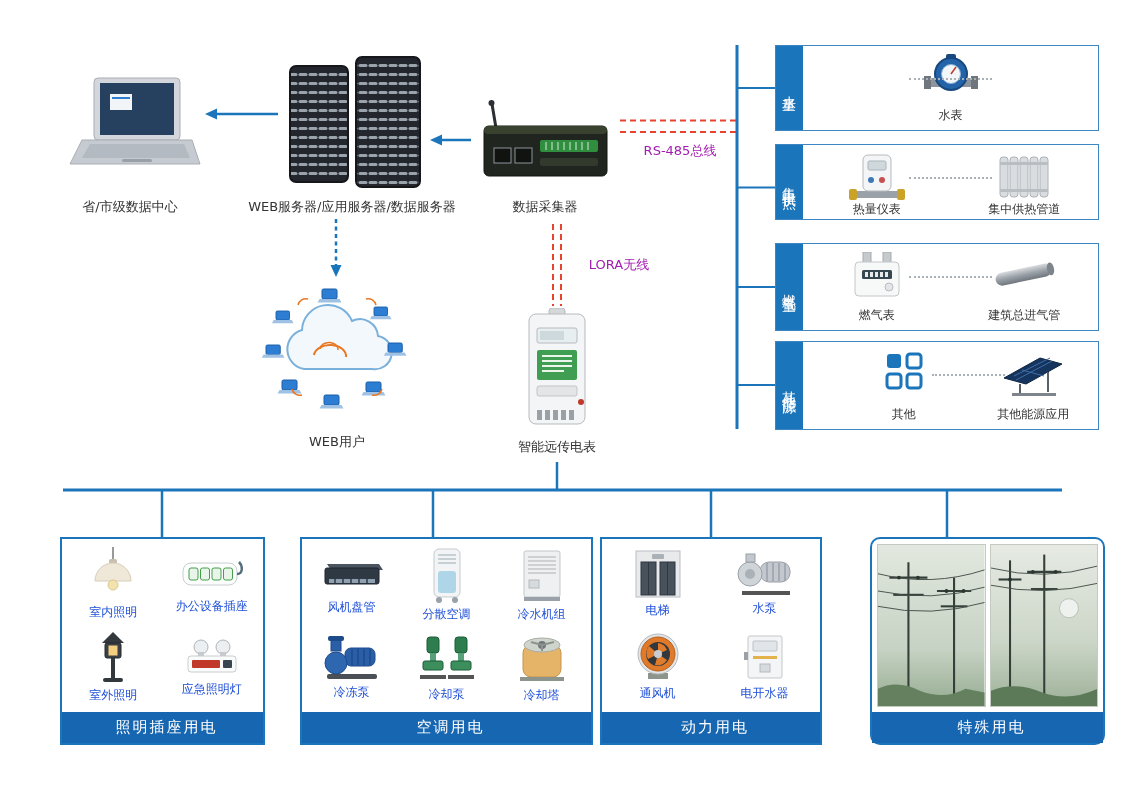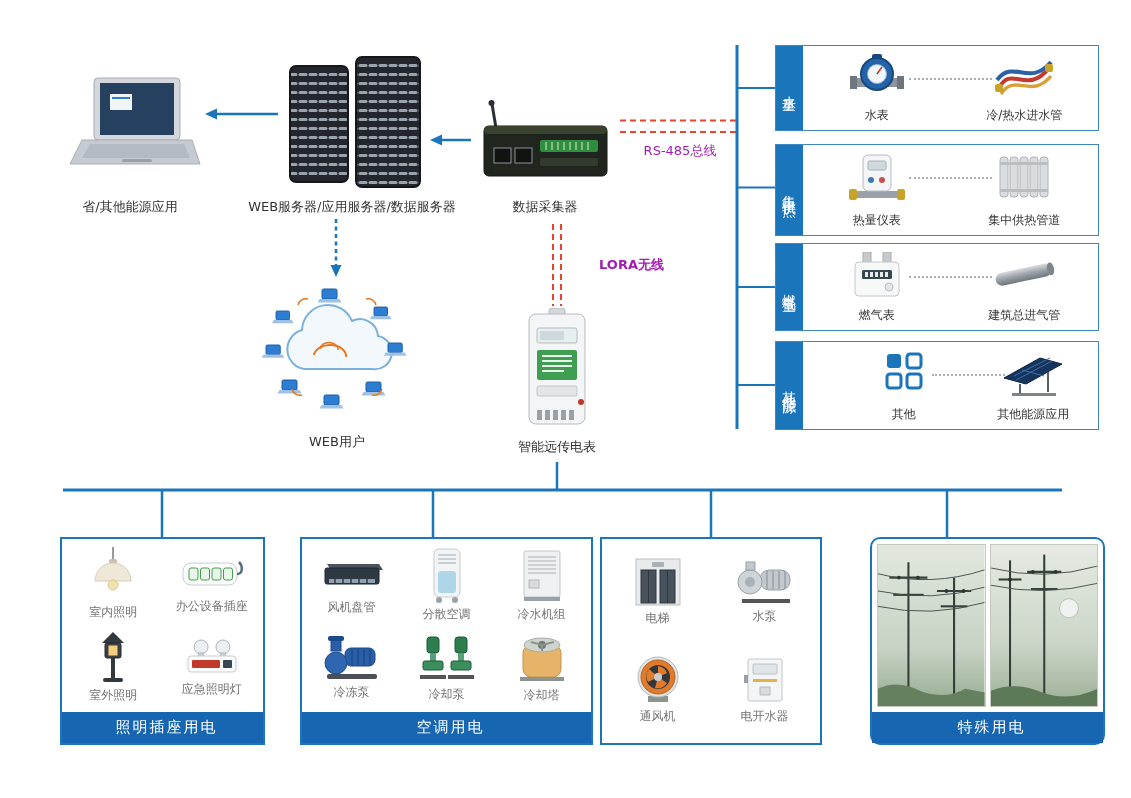--- a/index.html
+++ b/index.html
@@ -20,21 +20,21 @@
   .ritem { flex:1; display:flex; flex-direction:column; align-items:center; justify-content:space-between; padding:8px 2px 6px; }
   .rlabel { font-size:12px; color:#333; white-space:nowrap; }
   .rdots { position:absolute; top:32px; left:36%; width:28%; border-top:2px dotted #a9b0b6; }
 
   
   .bpanel { position:absolute; top:537px; height:208px; border:2px solid #1b75bb; background:#fff; display:flex; flex-direction:column; }
   .bgrid { flex:1; display:grid; align-items:center; justify-items:center; padding:4px 2px; }
   .cols2 { grid-template-columns:repeat(2,1fr); }
   .cols3 { grid-template-columns:repeat(3,1fr); }
   .bcell { display:flex; flex-direction:column; align-items:center; gap:3px; }
-  .blabel { font-size:12px; color:#737373; white-space:nowrap; }
+  .blabel { font-size:12px; color:#1d4ed8; white-space:nowrap; }
   .btitle { height:31px; background:#1766b1; color:#fff; font-size:15px; display:flex; align-items:center; justify-content:center; letter-spacing:2px;padding-left:8px; }
   .photos { flex:1; display:flex; gap:4px; padding:5px; }
   .photo { flex:1; overflow:hidden; border:1px solid #c3cbc1; }
   .photo svg { width:100%; height:100%; display:block; }
 </style>
 </head>
 <body>
 
 <div class="canvas">
 
@@ -74,21 +74,21 @@
     <svg width="150" height="112" viewBox="0 0 150 112">
       <rect x="42" y="6" width="86" height="62" rx="4" fill="#d3d7dc" stroke="#a9aeb4"></rect>
       <rect x="48" y="11" width="74" height="52" fill="#25415f"></rect>
       <rect x="58" y="22" width="22" height="16" fill="#f2f5f8"></rect>
       <rect x="60" y="25" width="18" height="2" fill="#2d7dd2"></rect>
       <polygon points="30,68 140,68 148,92 18,92" fill="#c6cbd1" stroke="#a9aeb4"></polygon>
       <polygon points="38,72 132,72 138,86 30,86" fill="#b4bac1"></polygon>
       <rect x="70" y="87" width="30" height="3" rx="1.5" fill="#9aa0a7"></rect>
     </svg>
   </div>
-  <div class="lbl" style="left:40px;top:198px;width:180px;">省/其他能源应用</div>
+  <div class="lbl" style="left:40px;top:198px;width:180px;">省/市级数据中心</div>
 
   <div class="abs icon" style="left:278px;top:52px;width:150px;height:140px;">
     <svg width="150" height="140" viewBox="0 0 150 140">
       <defs>
         <pattern id="slatsA" width="10" height="9" patternUnits="userSpaceOnUse">
           <rect width="10" height="9" fill="#23262c"></rect>
           <rect x="0.5" y="3" width="9" height="3" rx="1.5" fill="#9aa2ac"></rect>
         </pattern>
       </defs>
       <rect x="12" y="14" width="58" height="116" rx="6" fill="url(#slatsA)" stroke="#15171b" stroke-width="2"></rect>
@@ -115,21 +115,21 @@
           <line x1="98" y1="44" x2="98" y2="52"></line>
         <line x1="104" y1="44" x2="104" y2="52"></line>
           <line x1="110" y1="44" x2="110" y2="52"></line>
       </g>
       <rect x="62" y="60" width="58" height="8" rx="2" fill="#323a2e"></rect>
     </svg>
   </div>
   <div class="lbl" style="left:485px;top:198px;width:120px;">数据采集器</div>
 
   <div class="lbl lbl-red" style="left:625px;top:142px;width:110px;">RS-485总线</div>
-  <div class="lbl lbl-red" style="left:574px;top:256px;width:90px;text-align:right;font-weight:bold;">LORA无线</div>
+  <div class="lbl lbl-red" style="left:574px;top:256px;width:90px;text-align:center;">LORA无线</div>
 
   <div class="abs icon" style="left:262px;top:283px;width:150px;height:135px;">
     <svg width="150" height="135" viewBox="0 0 150 135">
       <defs>
         <g id="dv">
           <rect x="0" y="0" width="15" height="10" rx="1.5" fill="#2d7dd2" stroke="#1b5ea8" stroke-width="1"></rect>
           <polygon points="-2.5,10 17.5,10 19.5,13.5 -4.5,13.5" fill="#9fc2e4"></polygon>
         </g>
       </defs>
       <path d="M42,86 a20,20 0 0 1 -2,-39 a26,26 0 0 1 50,-9 a18,18 0 0 1 26,15 a15,15 0 0 1 -6,33 z" fill="#f3f8fc" stroke="#7ab0dc" stroke-width="2"></path>
@@ -186,36 +186,24 @@
             <rect x="47" y="22" width="7" height="13" fill="#6f767d"></rect>
             <rect x="22" y="0" width="10" height="7" rx="2" fill="#17497f"></rect>
             <circle cx="27" cy="20" r="16" fill="#2563a8" stroke="#17497f" stroke-width="2"></circle>
             <circle cx="27" cy="20" r="9.5" fill="#f2f6f9" stroke="#8fb3d6"></circle>
             <line x1="27" y1="20" x2="32" y2="13" stroke="#c0392b" stroke-width="1.5"></line>
           </svg>
         </span>
         <span class="rlabel">水表</span>
       </div>
       <div class="rdots"></div>
-      <div class="ritem">
-        <span class="icon">
-          <svg width="62" height="46" viewBox="0 0 62 46">
-            <path d="M6,34 C18,10 34,42 56,14" stroke="#c23b2e" stroke-width="4" fill="none"></path>
-            <path d="M4,26 C20,4 36,34 58,8" stroke="#2a62a8" stroke-width="4" fill="none"></path>
-            <path d="M8,40 C22,18 38,46 58,22" stroke="#d8a23a" stroke-width="3.5" fill="none"></path>
-            <rect x="2" y="30" width="8" height="8" rx="2" fill="#c9a227"></rect>
-            <rect x="52" y="10" width="8" height="8" rx="2" fill="#c9a227"></rect>
-          </svg>
-        </span>
-        <span class="rlabel">冷/热水进水管</span>
-      </div>
-    </div>
-  </div>
-
-  <div class="rpanel" style="top:144px;height:92px;">
+    </div>
+  </div>
+
+  <div class="rpanel" style="top:144px;height:76px;">
     <div class="rtab">集中供热</div>
     <div class="rbody">
       <div class="ritem">
         <span class="icon">
           <svg width="56" height="48" viewBox="0 0 56 48">
             <rect x="4" y="38" width="48" height="7" rx="3" fill="#9aa1a8"></rect>
             <rect x="0" y="36" width="8" height="11" rx="2" fill="#c9a227"></rect>
             <rect x="48" y="36" width="8" height="11" rx="2" fill="#c9a227"></rect>
             <rect x="14" y="2" width="28" height="36" rx="5" fill="#f4f5f6" stroke="#b6babe"></rect>
             <rect x="19" y="8" width="18" height="9" rx="1.5" fill="#cfd8dc" stroke="#aab4b9"></rect>
@@ -540,20 +528,21 @@
             <rect x="8" y="4" width="34" height="42" rx="2" fill="#f4f5f6" stroke="#c3c7ca"></rect>
             <rect x="13" y="9" width="24" height="10" rx="1" fill="#dfe5e8" stroke="#bcc2c6"></rect>
             <rect x="13" y="24" width="24" height="3" fill="#e3b24a"></rect>
             <rect x="20" y="32" width="10" height="8" fill="#d7dbde" stroke="#b5babd"></rect>
             <rect x="4" y="20" width="4" height="8" fill="#9aa1a8"></rect>
           </svg>
         </span>
         <span class="blabel">电开水器</span>
       </div>
     </div>
+    <div class="btitle">动力用电</div>
   </div>
 
   <div class="bpanel" style="left:870px;width:235px;border-radius:10px;">
     <div class="photos">
       <div class="photo">
         <svg viewBox="0 0 112 168" preserveAspectRatio="none">
           <defs>
             <linearGradient id="sky1" x1="0" y1="0" x2="0" y2="1">
               <stop offset="0" stop-color="#e2e8df"></stop>
                 <stop offset="0.65" stop-color="#c6d2c3"></stop>

